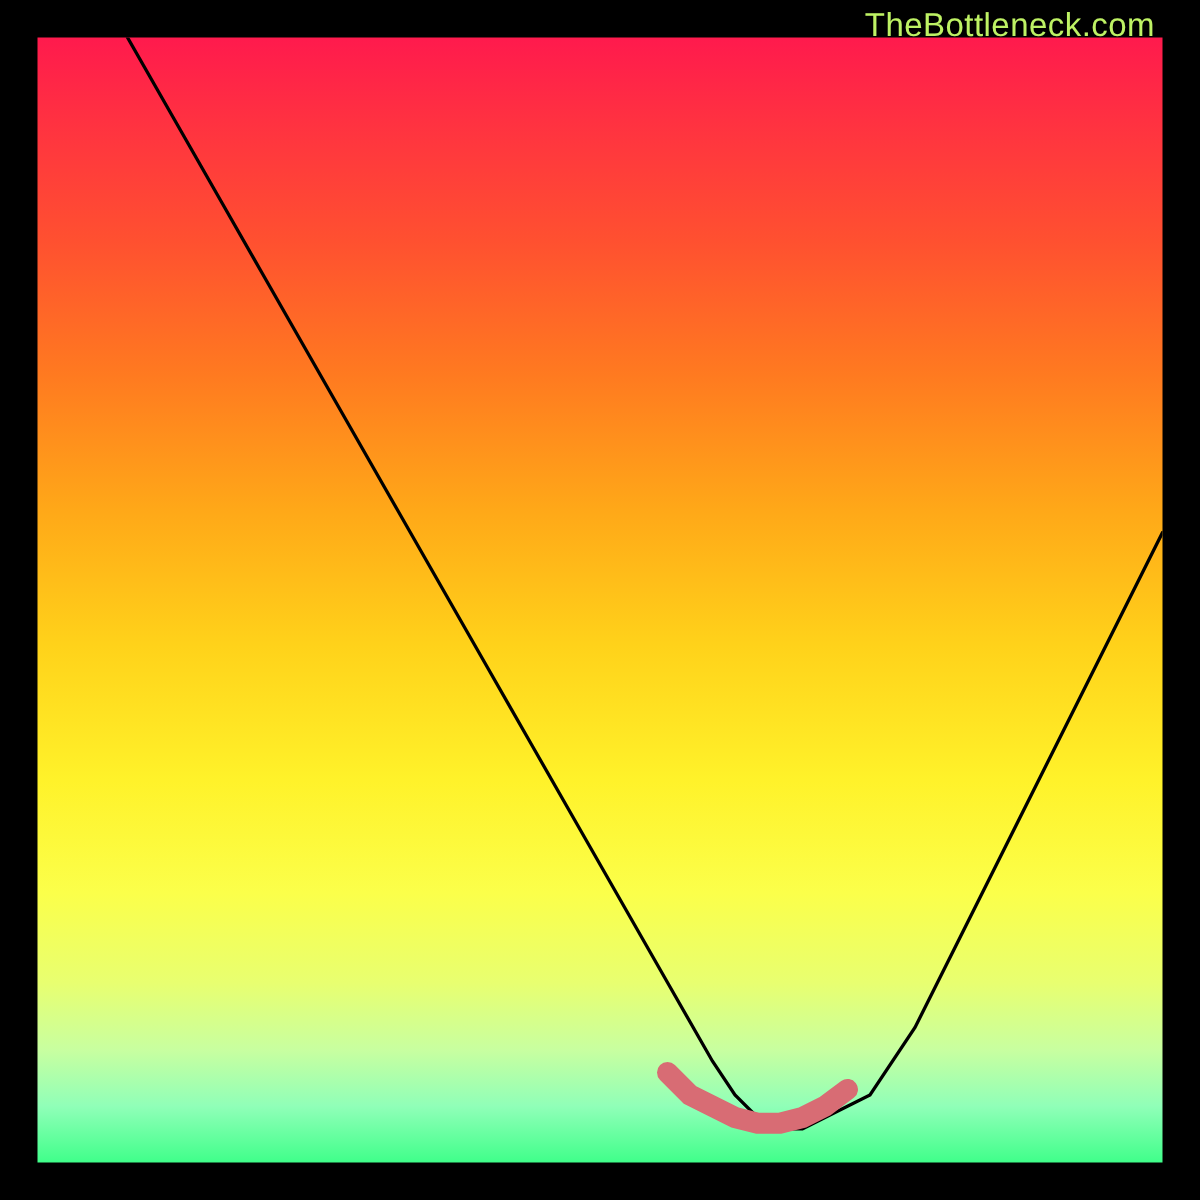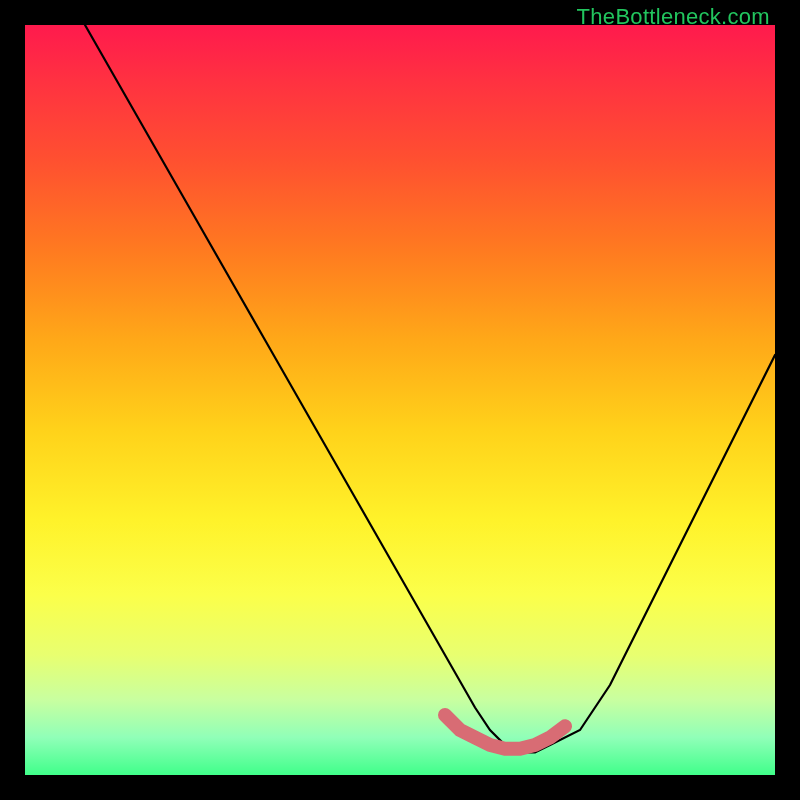--- a/index.html
+++ b/index.html
@@ -36,21 +36,21 @@
       #fbff4a 76%,
       #e8ff70 84%,
       #c8ffa0 90%,
       #90ffb8 95%,
       #40ff8a 100%);
   }
   .watermark {
     position: absolute;
     top: 4px;
     right: 30px;
-    color: #22c55e;
+    color: #bef264;
     font-size: 22px;
     font-weight: 400;
     letter-spacing: 0.3px;
     z-index: 10;
   }
   svg.curve {
     position: absolute;
     left: 0;
     top: 0;
     width: 750px;

